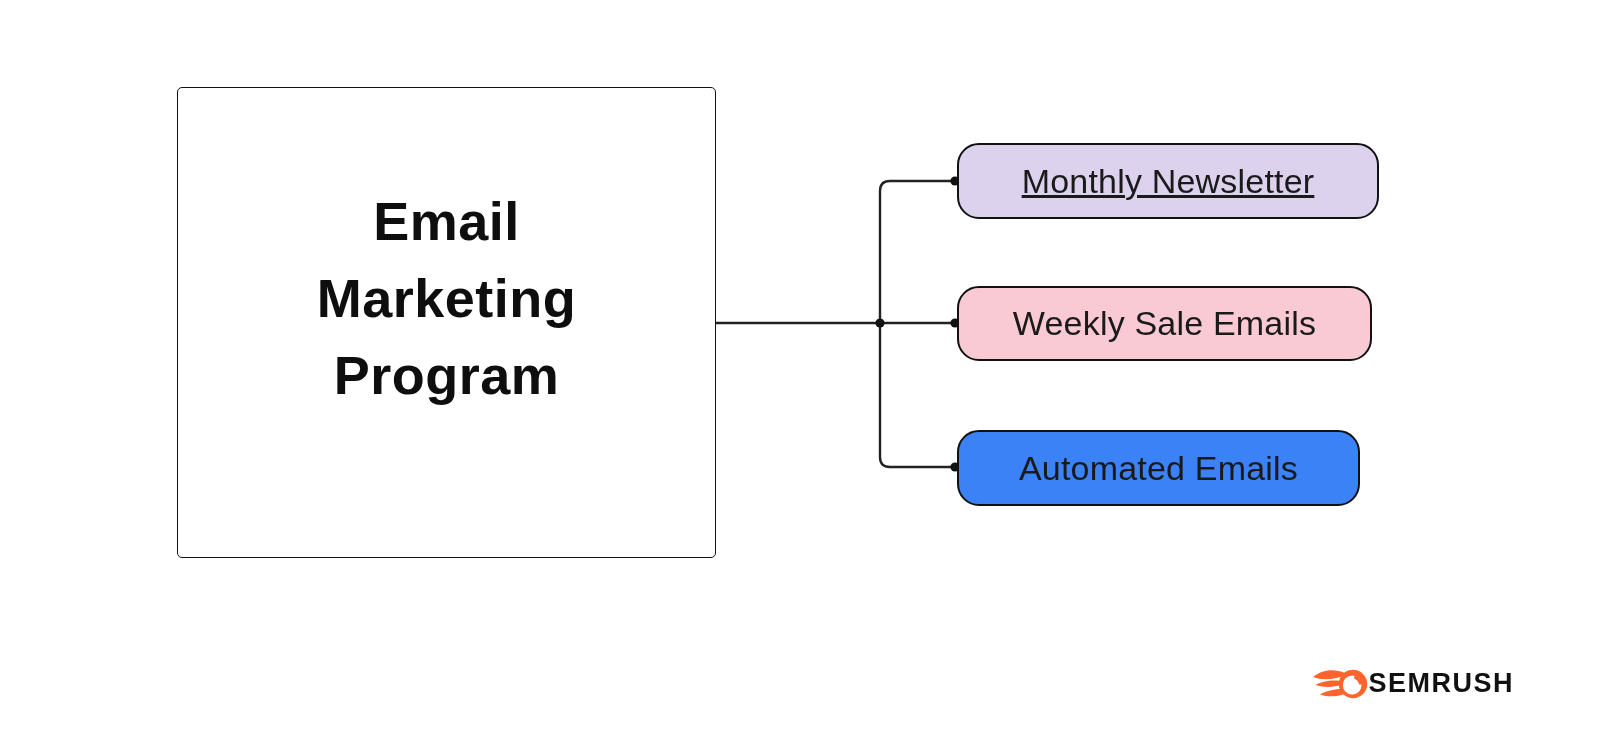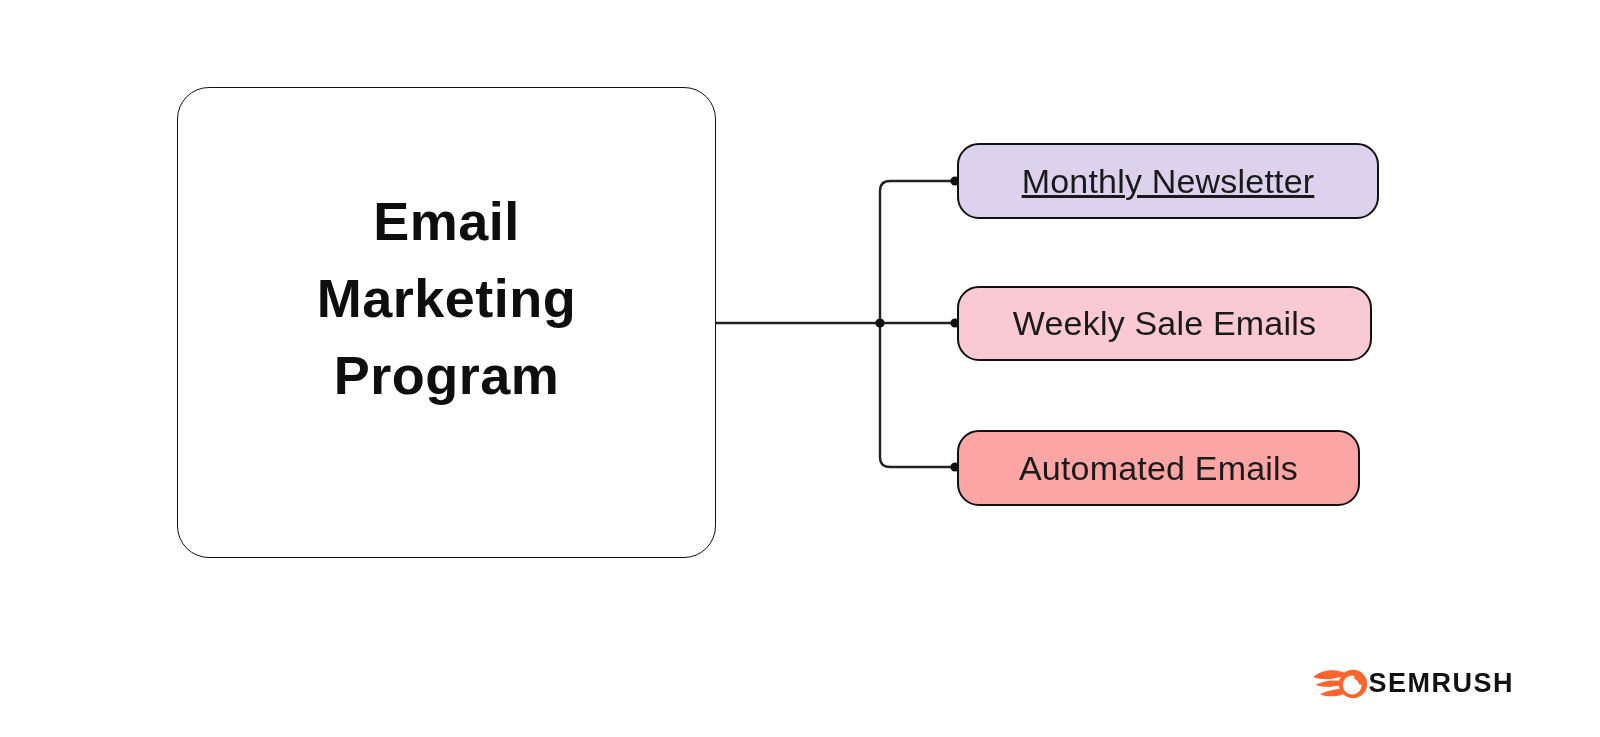--- a/index.html
+++ b/index.html
@@ -6,21 +6,21 @@
   .canvas{
     position:relative;
     width:1600px;height:737px;
     background:#ffffff;
     font-family:"Liberation Sans", sans-serif;
     overflow:hidden;
   }
   
   .root-node{
     position:absolute;left:177px;top:87px;width:539px;height:471px;
-    border:1.6px solid #111;border-radius:32px;background:#ffffff;
+    border:1.6px solid #111;border-radius:5px;background:#ffffff;
     display:flex;align-items:center;justify-content:center;
     box-sizing:border-box;
   }
   .root-label{
     width:330px;
     text-align:center;
     font-size:54px;font-weight:bold;color:#0e0e0e;
     line-height:77px;
     margin-bottom:48px;
     letter-spacing:0.5px;
@@ -76,21 +76,21 @@
   </svg>
 
   <div class="child-node child-monthly" style="background-color: rgb(220, 210, 238);">
     <span>Monthly Newsletter</span>
   </div>
 
   <div class="child-node child-weekly" style="background-color: rgb(249, 202, 211); align-items: center;">
     <span>Weekly Sale Emails</span>
   </div>
 
-  <div class="child-node child-automated" style="background-color: #fca5a5;">
+  <div class="child-node child-automated" style="background-color: #3b82f6;">
     <span>Automated Emails</span>
   </div>
 
 
   <div class="brand">
     <svg class="brand-icon" viewBox="0 0 56 30" xmlns="http://www.w3.org/2000/svg">
       <g fill="#ff642d">
 
         <path d="M33 4 C 22 -1, 9 1, 1 8 C 10 11.5, 23 10.5, 31 7 Z"></path>
         <path d="M29 12 C 20 10.5, 9 12.5, 3.5 16 C 12 19, 23 18, 29 16 Z"></path>

